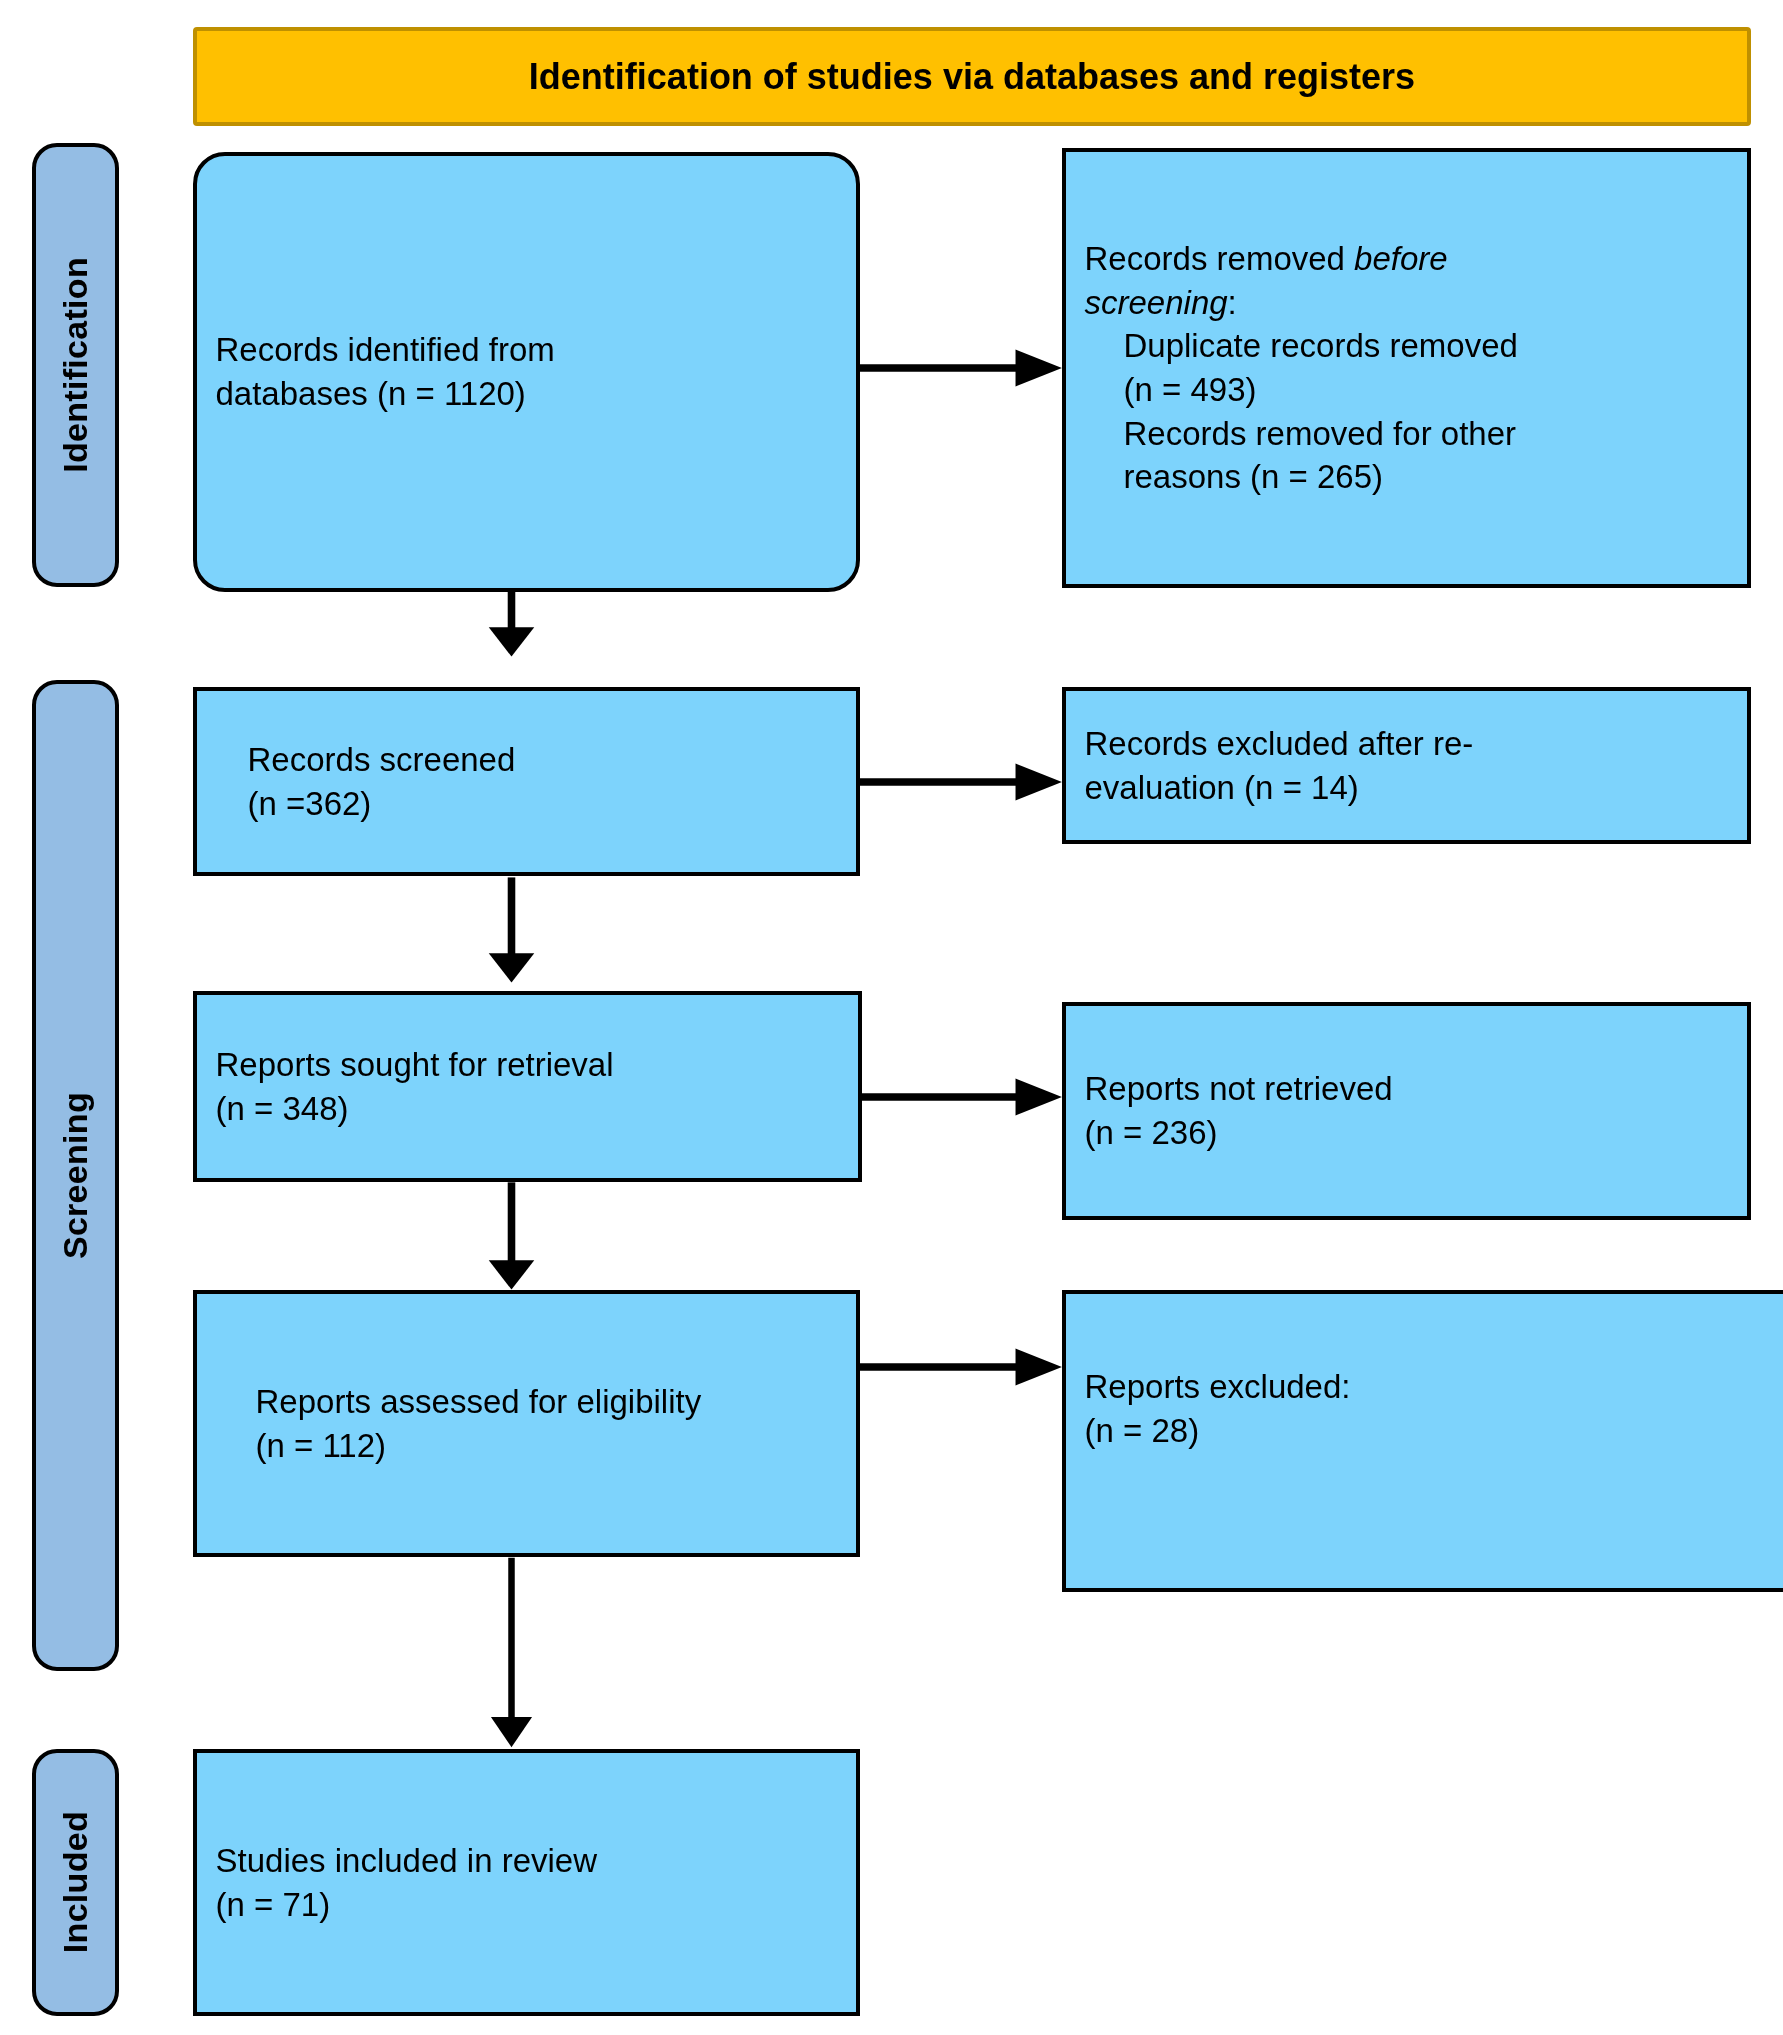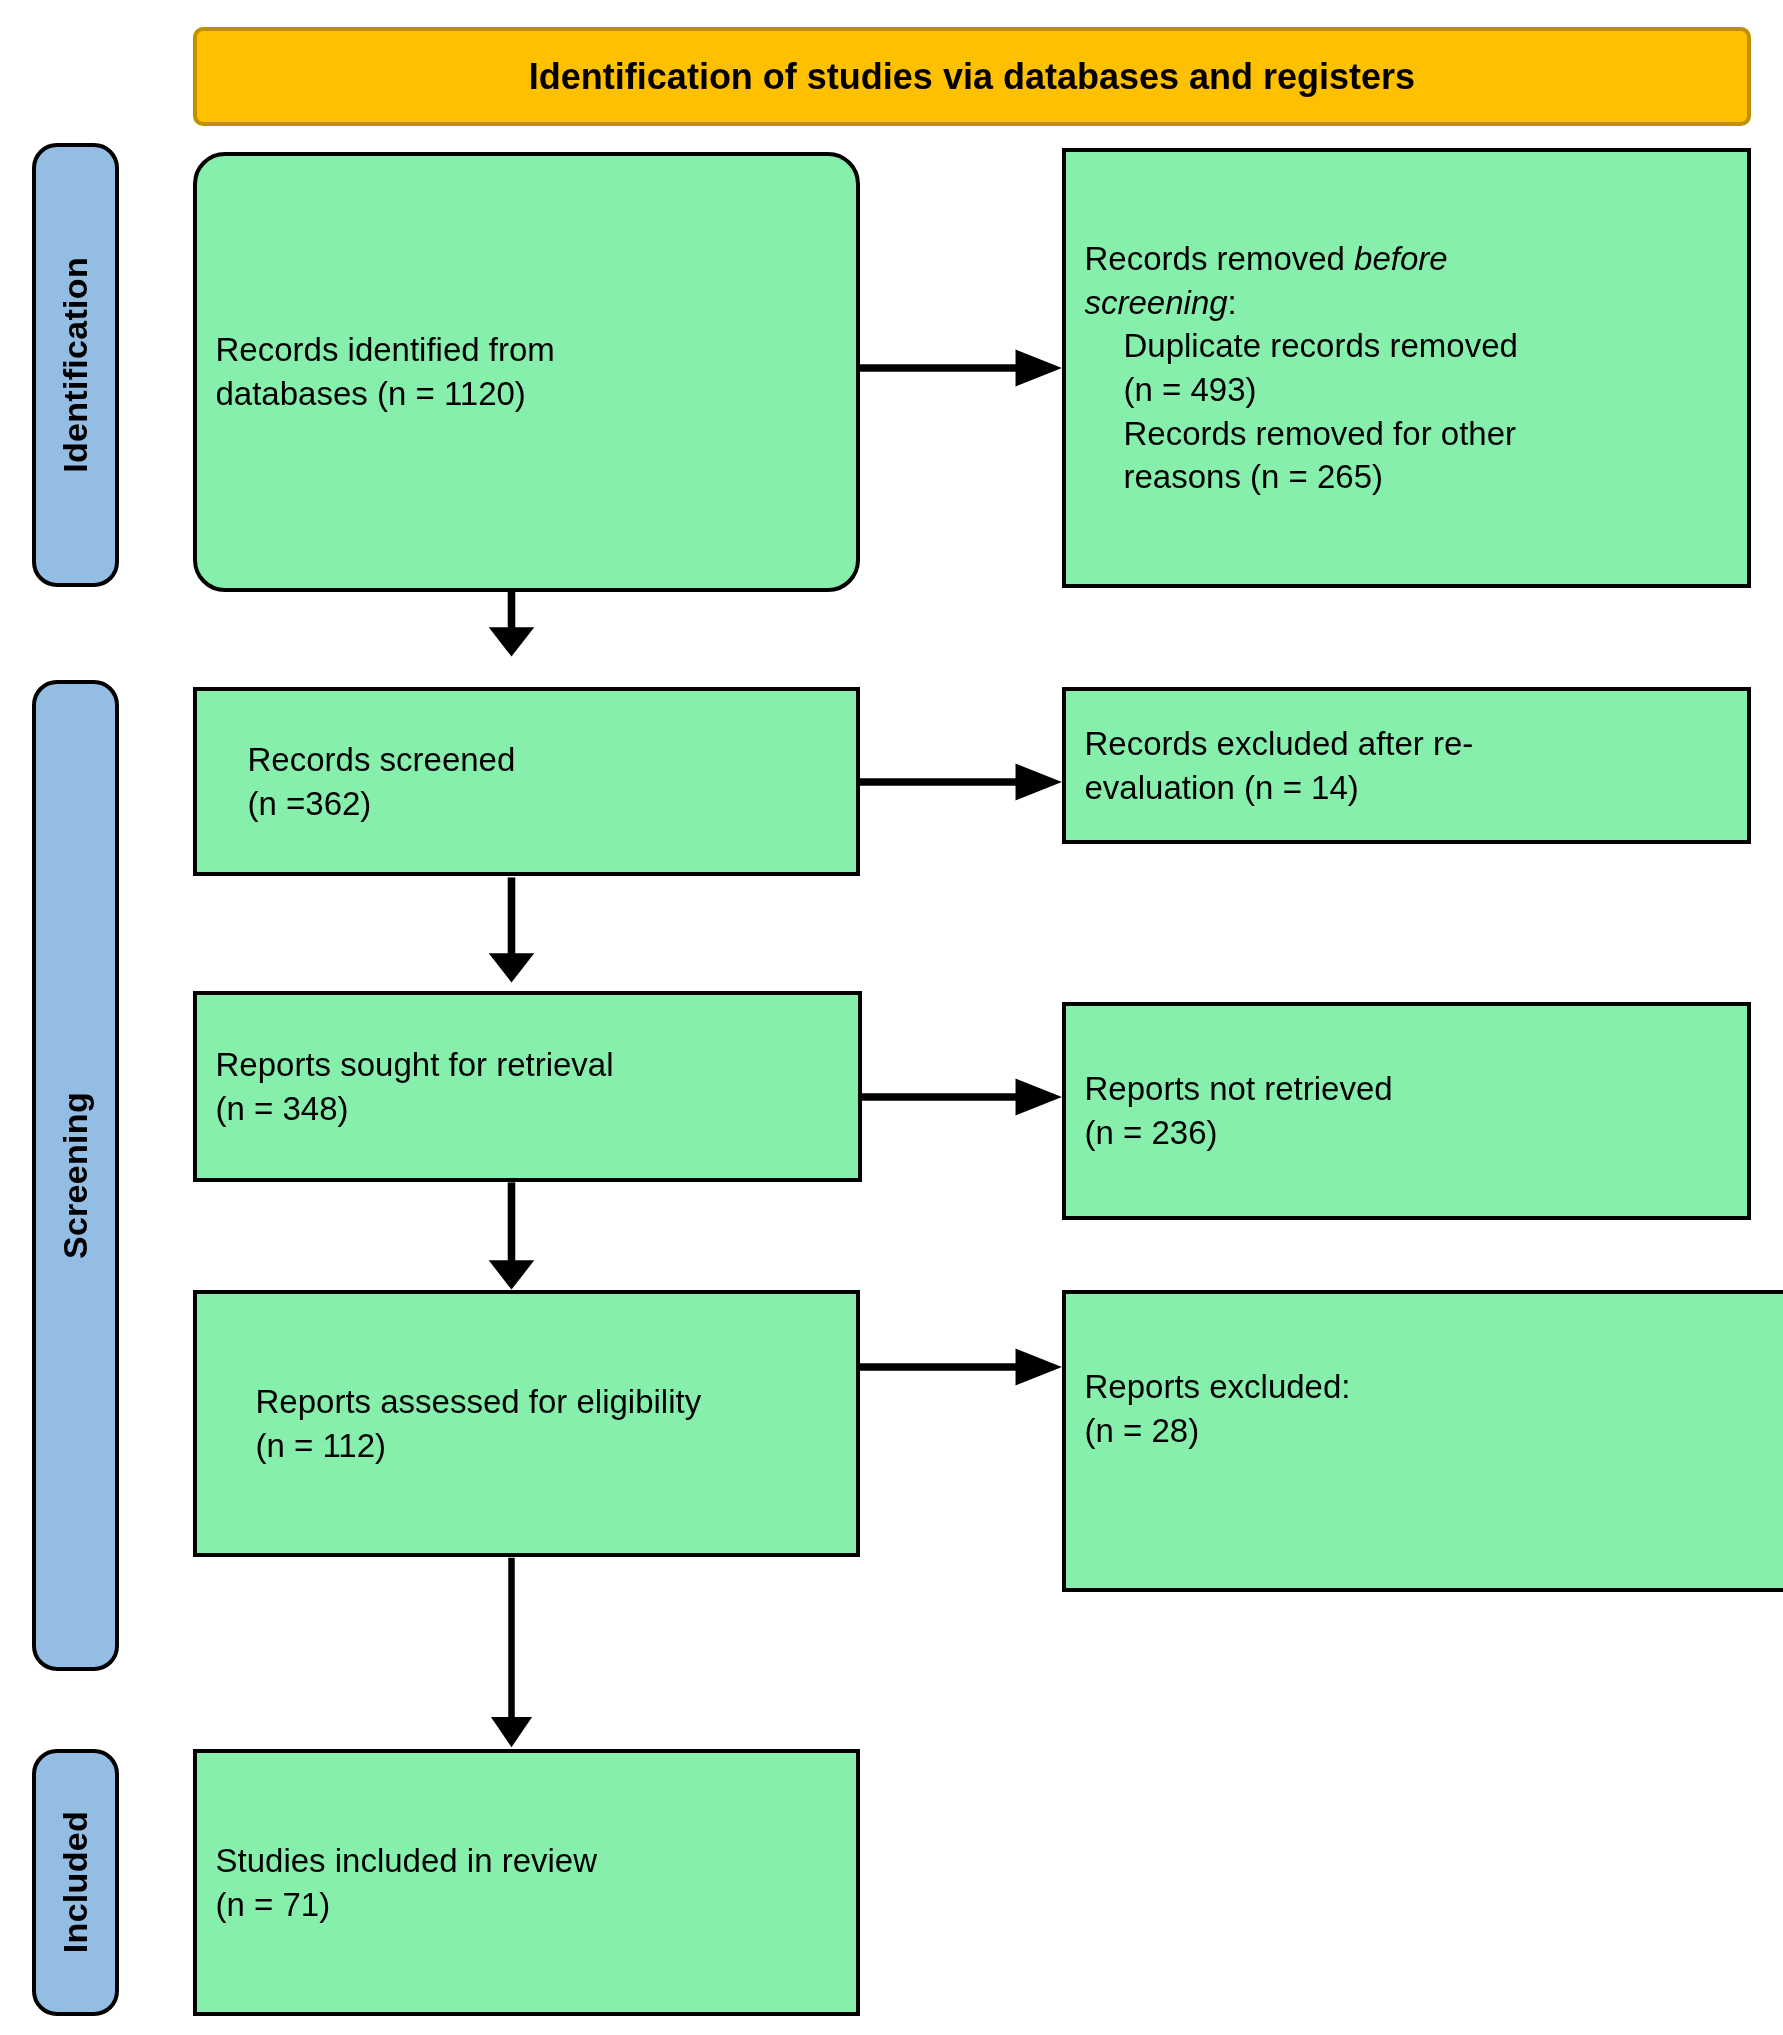--- a/index.html
+++ b/index.html
@@ -37,37 +37,37 @@
     color: #000000;
     letter-spacing: 0.3px;
     white-space: nowrap;
   }
 
   
   .banner {
     position: absolute;
     background: #FFC000;
     border: 4.4px solid #BF9000;
-    border-radius: 10px;
+    border-radius: 4px;
     box-sizing: border-box;
     display: flex;
     align-items: center;
     justify-content: center;
   }
   .banner span {
     font-weight: bold;
     font-size: 36px;
     color: #000000;
     white-space: nowrap;
   }
 
   
   .flow-box {
     position: absolute;
-    background: #86efac;
+    background: #7dd3fc;
     border: 4.4px solid #000000;
     box-sizing: border-box;
     display: flex;
     align-items: center;
   }
   .flow-box .box-text {
     padding: 0 18.5px;
     font-size: 33px;
     line-height: 1.32;
     color: #000000;

